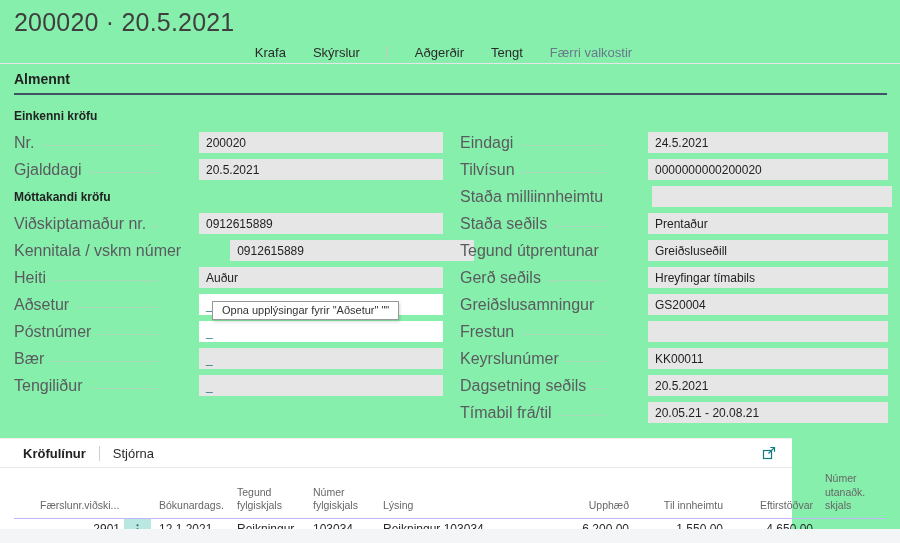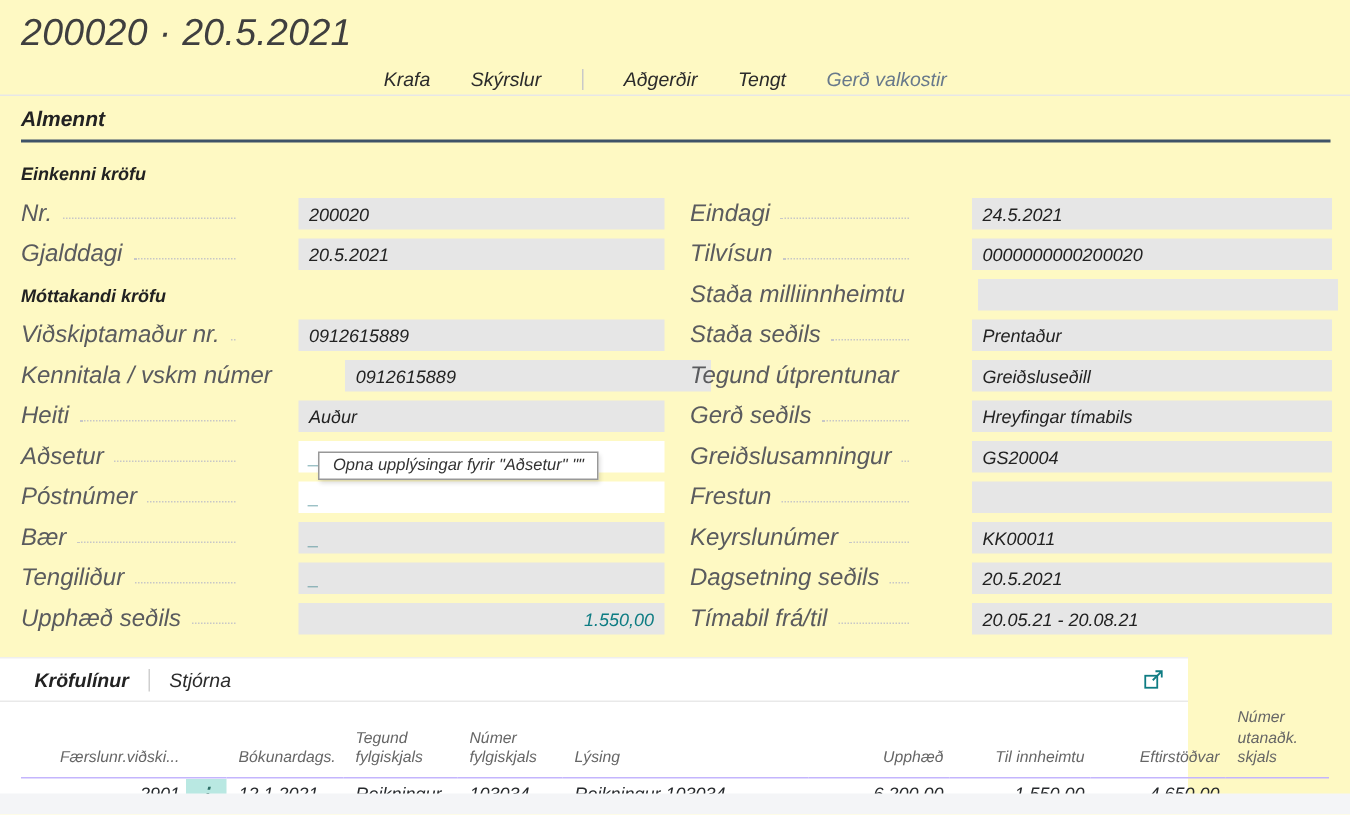--- a/index.html
+++ b/index.html
@@ -1,19 +1,19 @@
 <!DOCTYPE html>
 <html><head>
 <meta charset="utf-8">
 <style>
   * { margin:0; padding:0; box-sizing:border-box; }
   html,body { background:#fff; }
   .page {
     position:relative; width:900px; height:543px; overflow:hidden;
-    background:#fef9c3; font-family:"Liberation Sans", sans-serif; color:#222;font-style:italic;
+    background:#86efac; font-family:"Liberation Sans", sans-serif; color:#222;
   }
   
   .title {
     position:absolute; left:14px; top:8px;
     font-size:25px; font-weight:300; color:#3f3f3f; letter-spacing:.2px;
   }
   .actionbar {
     position:absolute; left:0; top:42px; width:100%; height:22px;
     display:flex; align-items:center; padding-left:14px;
     font-size:13px; color:#2b2b2b; border-bottom:1px solid #e7e7e7;justify-content:center;
@@ -81,21 +81,21 @@
 <div class="page">
 
   <div class="title">200020 · 20.5.2021</div>
 
   <div class="actionbar">
     <span class="item">Krafa</span>
     <span class="item">Skýrslur</span>
     <span class="vdiv"></span>
     <span class="item">Aðgerðir</span>
     <span class="item">Tengt</span>
-    <span class="item muted">Gerð valkostir</span>
+    <span class="item muted">Færri valkostir</span>
   </div>
 
   <div class="section-head">Almennt</div>
 
   <div class="col-left">
     <div class="group">Einkenni kröfu</div>
 
     <div class="frow">
       <span class="lbl">Nr.</span>
       <span class="lead"></span>
@@ -136,25 +136,20 @@
     </div>
     <div class="frow">
       <span class="lbl">Bær</span>
       <span class="lead"></span>
       <span class="val gray-empty">_</span>
     </div>
     <div class="frow">
       <span class="lbl">Tengiliður</span>
       <span class="lead"></span>
       <span class="val gray-empty">_</span>
-    </div>
-    <div class="frow">
-      <span class="lbl">Upphæð seðils</span>
-      <span class="lead"></span>
-      <span class="val amount">1.550,00</span>
     </div>
   </div>
 
   <div class="col-right">
     <div class="frow">
       <span class="lbl">Eindagi</span>
       <span class="lead"></span>
       <span class="val">24.5.2021</span>
     </div>
     <div class="frow">

